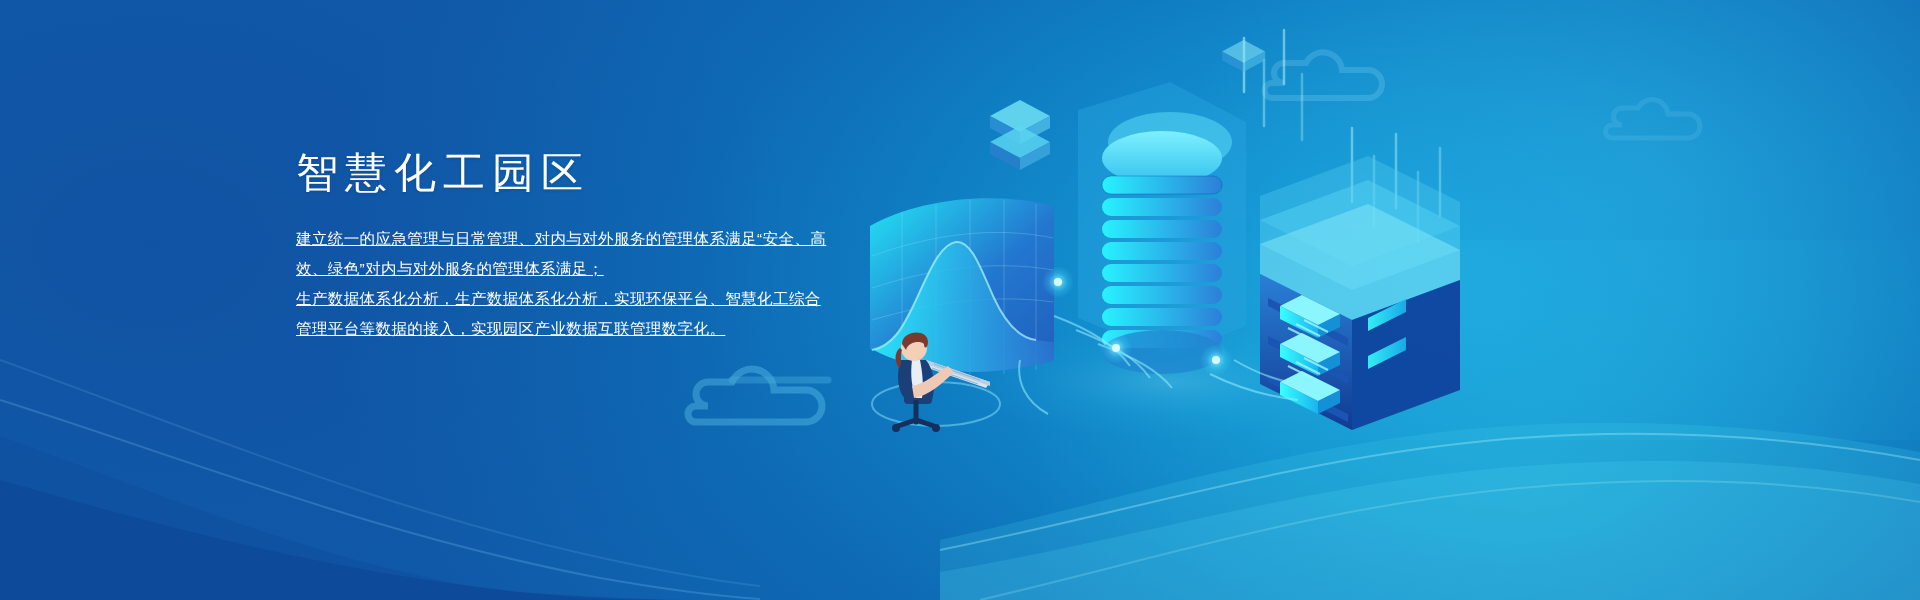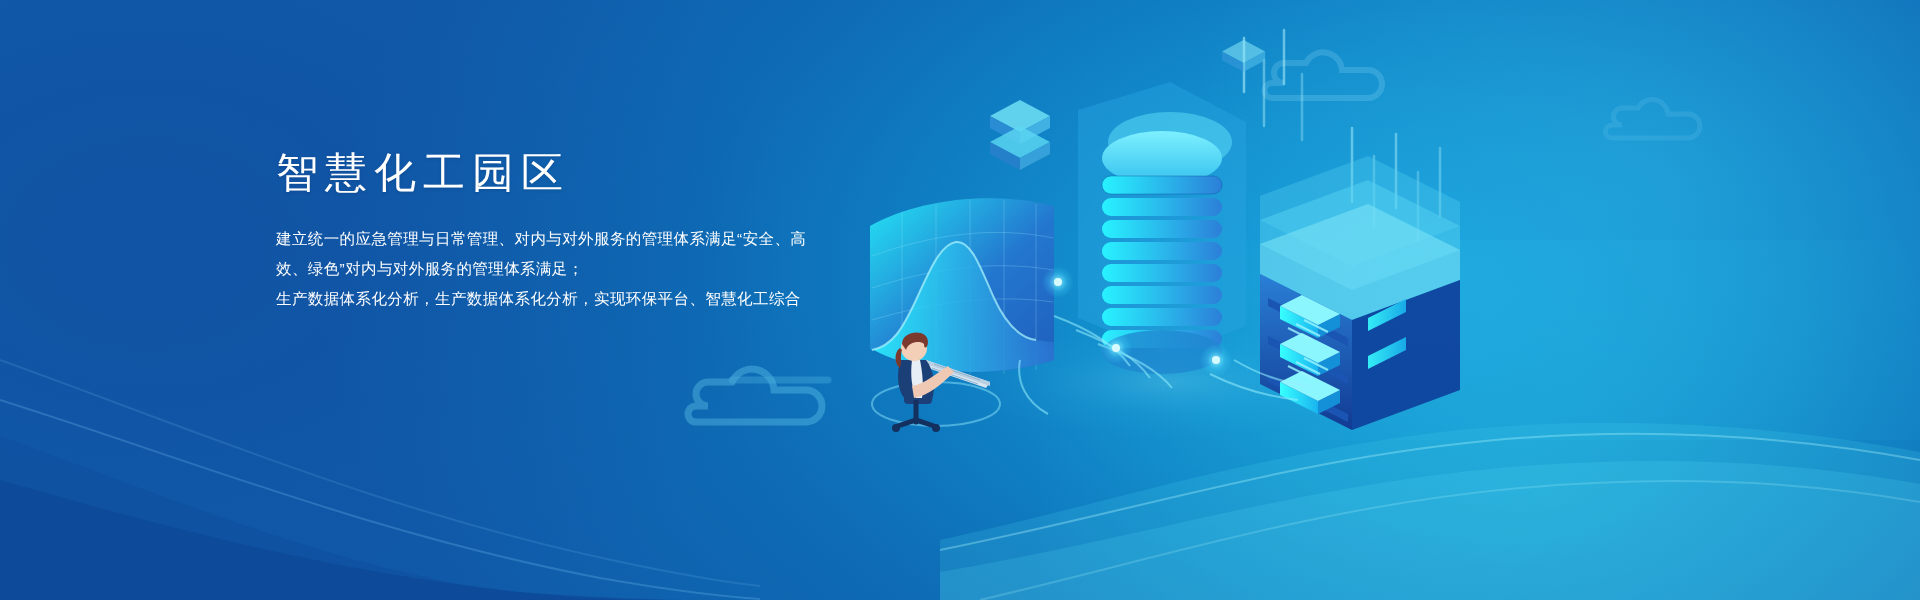--- a/index.html
+++ b/index.html
@@ -45,21 +45,21 @@
 
   
   .cloud { position: absolute; pointer-events: none; }
   .cloud-a { left: 678px; top: 358px; width: 180px; height: 80px; opacity: .55; }
   .cloud-b { left: 1258px; top: 48px;  width: 150px; height: 62px; opacity: .35; }
   .cloud-c { left: 1600px; top: 96px;  width: 120px; height: 52px; opacity: .22; }
 
   
   .copy {
     position: absolute;
-    left: 276px;
+    left: 296px;
     top: 148px;
     width: 600px;
     z-index: 6;
   }
   .title {
     font-size: 42px;
     line-height: 1.2;
     font-weight: 400;
     color: #ffffff;
     letter-spacing: 7px;
@@ -67,20 +67,21 @@
     white-space: nowrap;
     text-shadow: 0 1px 3px rgba(0,40,90,.25);
   }
   .desc {
     font-size: 15.5px;
     line-height: 30px;
     color: #ffffff;
     letter-spacing: .4px;
     font-weight: 400;
     white-space: nowrap;
+    text-decoration: underline;
   }
   .desc .line { display: block; }
 
   
   .illustration {
     position: absolute;
     left: 840px;
     top: 30px;
     width: 620px;
     height: 420px;
@@ -121,20 +122,21 @@
     <path d="M0,250 C190,212 350,160 545,141 C720,124 870,140 980,160" fill="none" stroke="rgba(175,245,255,.35)" stroke-width="2"></path>
     <path d="M40,300 C220,258 380,206 580,188 C760,172 890,186 980,202" fill="none" stroke="rgba(175,245,255,.22)" stroke-width="2"></path>
   </svg>
 
   <div class="copy">
     <h1 class="title">智慧化工园区</h1>
     <div class="desc">
       <span class="line">建立统一的应急管理与日常管理、对内与对外服务的管理体系满足“安全、高</span>
       <span class="line">效、绿色”对内与对外服务的管理体系满足；</span>
       <span class="line">生产数据体系化分析，生产数据体系化分析，实现环保平台、智慧化工综合</span>
+      <span class="line">管理平台等数据的接入，实现园区产业数据互联管理数字化。</span>
     </div>
   </div>
 
   <div class="illustration">
     <svg viewBox="0 0 620 420">
       <defs>
         <linearGradient id="gCyan" x1="0" y1="0" x2="1" y2="1">
           <stop offset="0%" stop-color="#2ef6ff"></stop>
             <stop offset="100%" stop-color="#2aa8ea"></stop>
         </linearGradient>

